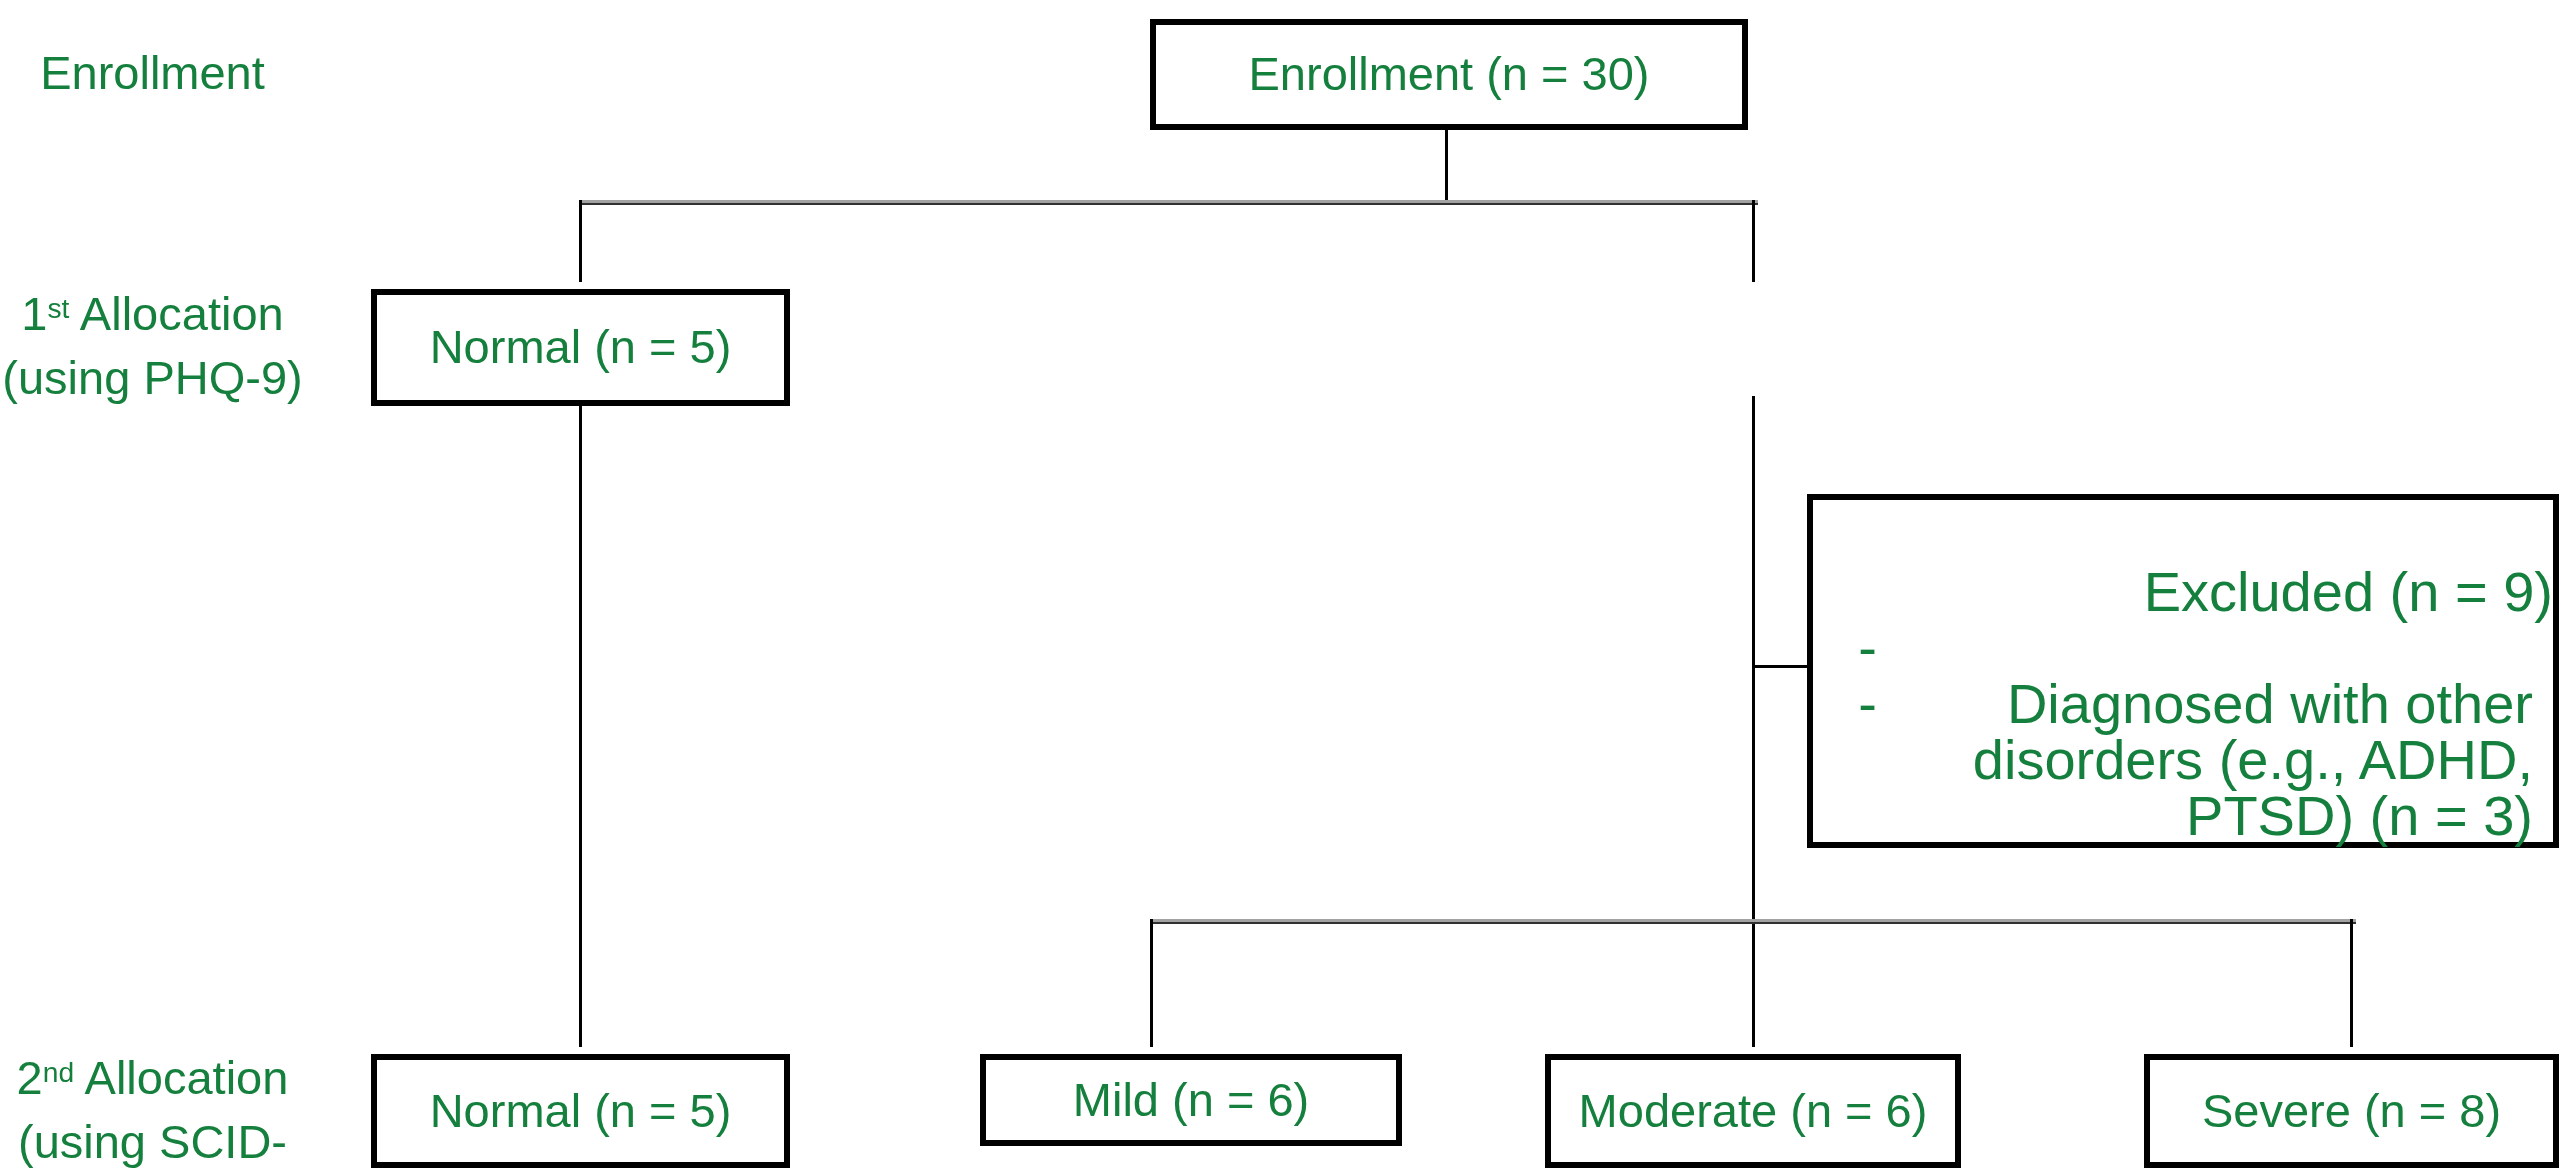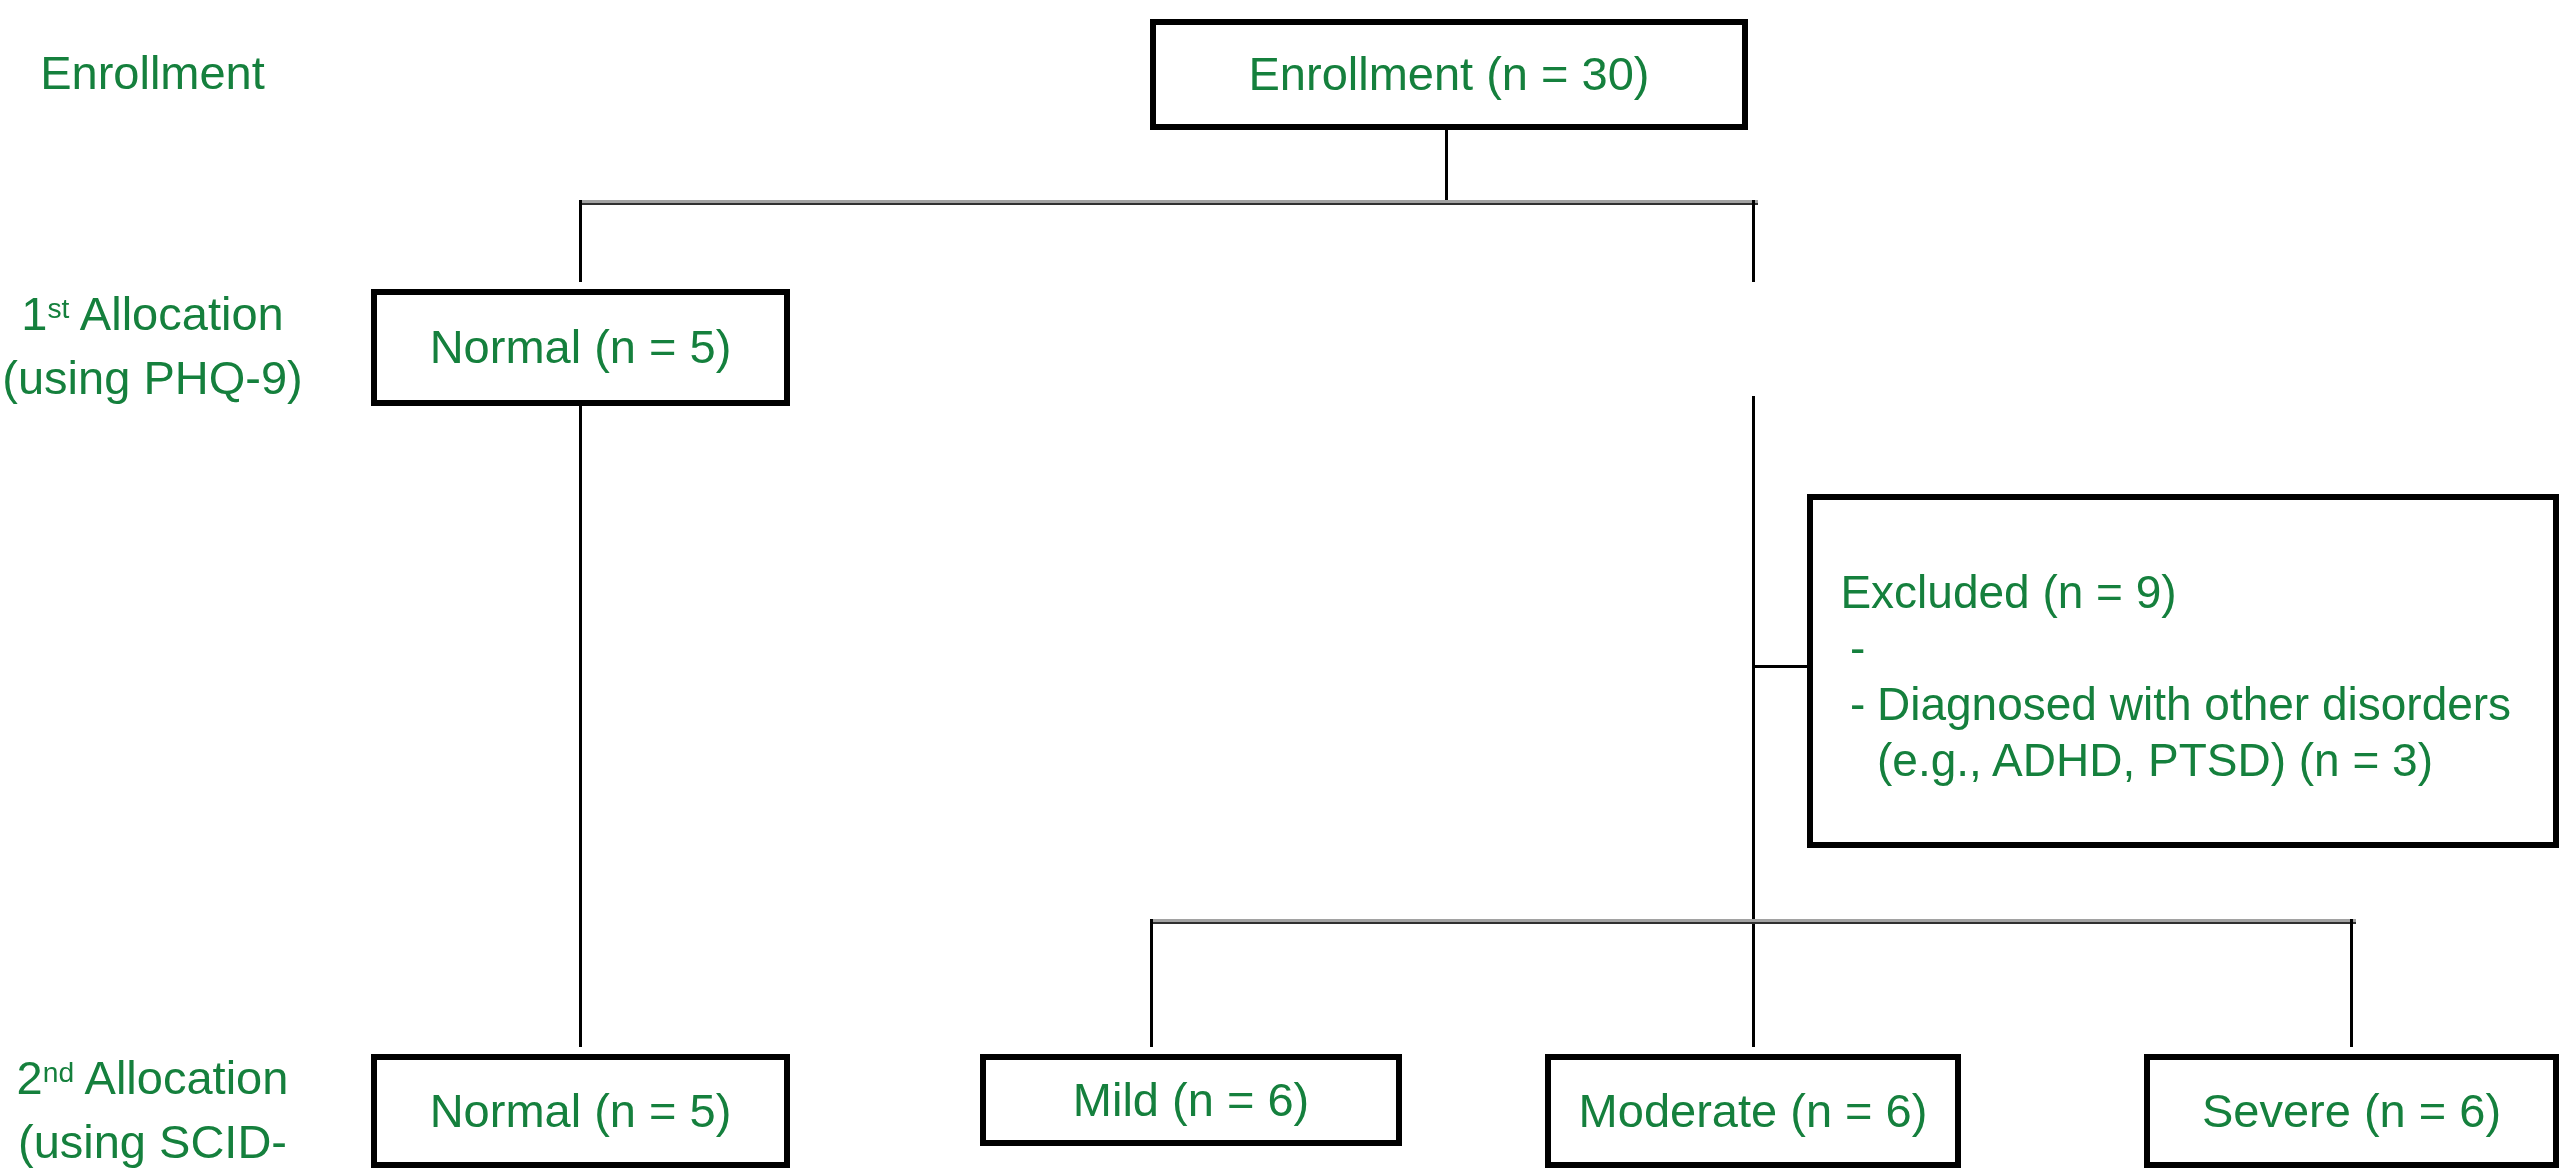--- a/index.html
+++ b/index.html
@@ -36,23 +36,23 @@
   .box-depressive { left: 939px; top: 281px;  width: 1619px; height: 117px; }
   .box-normal2    { left: 371px;  top: 1046px; width: 419px;  height: 114px; }
   .box-mild       { left: 980px; top: 1046px; width: 422px;  height: 92px; }
   .box-moderate   { left: 1545px; top: 1046px; width: 416px;  height: 114px; align-items: center; }
   .box-severe     { left: 2144px; top: 1046px; width: 415px;  height: 114px; }
 
   
   .box-excluded {
     left: 1807px; top: 486px; width: 752px; height: 354px;
     display: block;
-    font-size: 46px;
+    font-size: 56px;
     line-height: 56px;
-    text-align: left;
+    text-align: right;
     padding-top: 64px;
   }
   .x-title  { padding-left: 27.4px; }
   .x-bullet { display: flex; padding-left: 37px; }
   .x-marker { flex: 0 0 27px; width: 27px; }
   .x-btext  { max-width: 656px; }
 
   
   .stage-label {
     position: absolute;
@@ -150,17 +150,17 @@
 
   <div class="box box-mild">
     <span>Mild (n = 6)</span>
   </div>
 
   <div class="box box-moderate">
     <span>Moderate (n = 6)</span>
   </div>
 
   <div class="box box-severe">
-    <span>Severe (n = 6)</span>
+    <span>Severe (n = 8)</span>
   </div>
 
 </div>
 
 
 </body></html>

